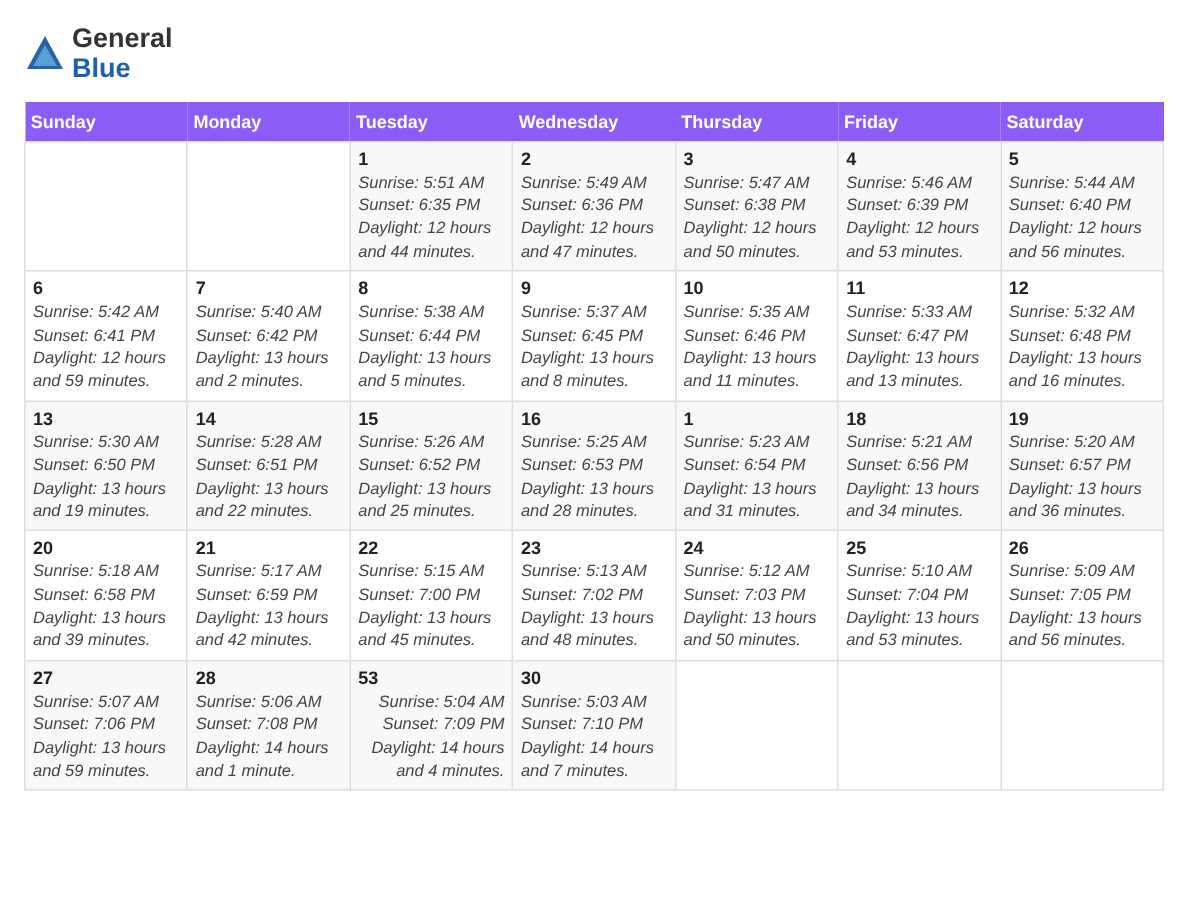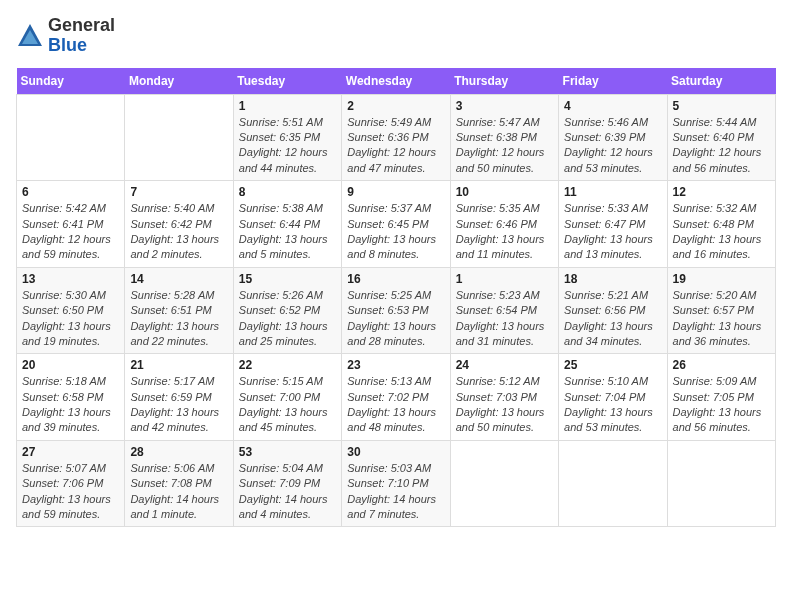--- a/index.html
+++ b/index.html
@@ -300,21 +300,21 @@
 Daylight: 13 hours and 59 minutes.</div>
         </td>
         <td>
           <span class="day-num">28</span>
           <div class="day-info" style="white-space: pre-line;">Sunrise: 5:06 AM
 Sunset: 7:08 PM
 Daylight: 14 hours and 1 minute.</div>
         </td>
         <td>
           <span class="day-num">53</span>
-          <div class="day-info" style="white-space: pre-line;">Sunrise: 5:04 AM
+          <div class="day-info" style="white-space: pre-line; text-align: right;">Sunrise: 5:04 AM
 Sunset: 7:09 PM
 Daylight: 14 hours and 4 minutes.</div>
         </td>
         <td>
           <span class="day-num">30</span>
           <div class="day-info" style="white-space: pre-line;">Sunrise: 5:03 AM
 Sunset: 7:10 PM
 Daylight: 14 hours and 7 minutes.</div>
         </td>
         <td class="empty-cell"></td>

